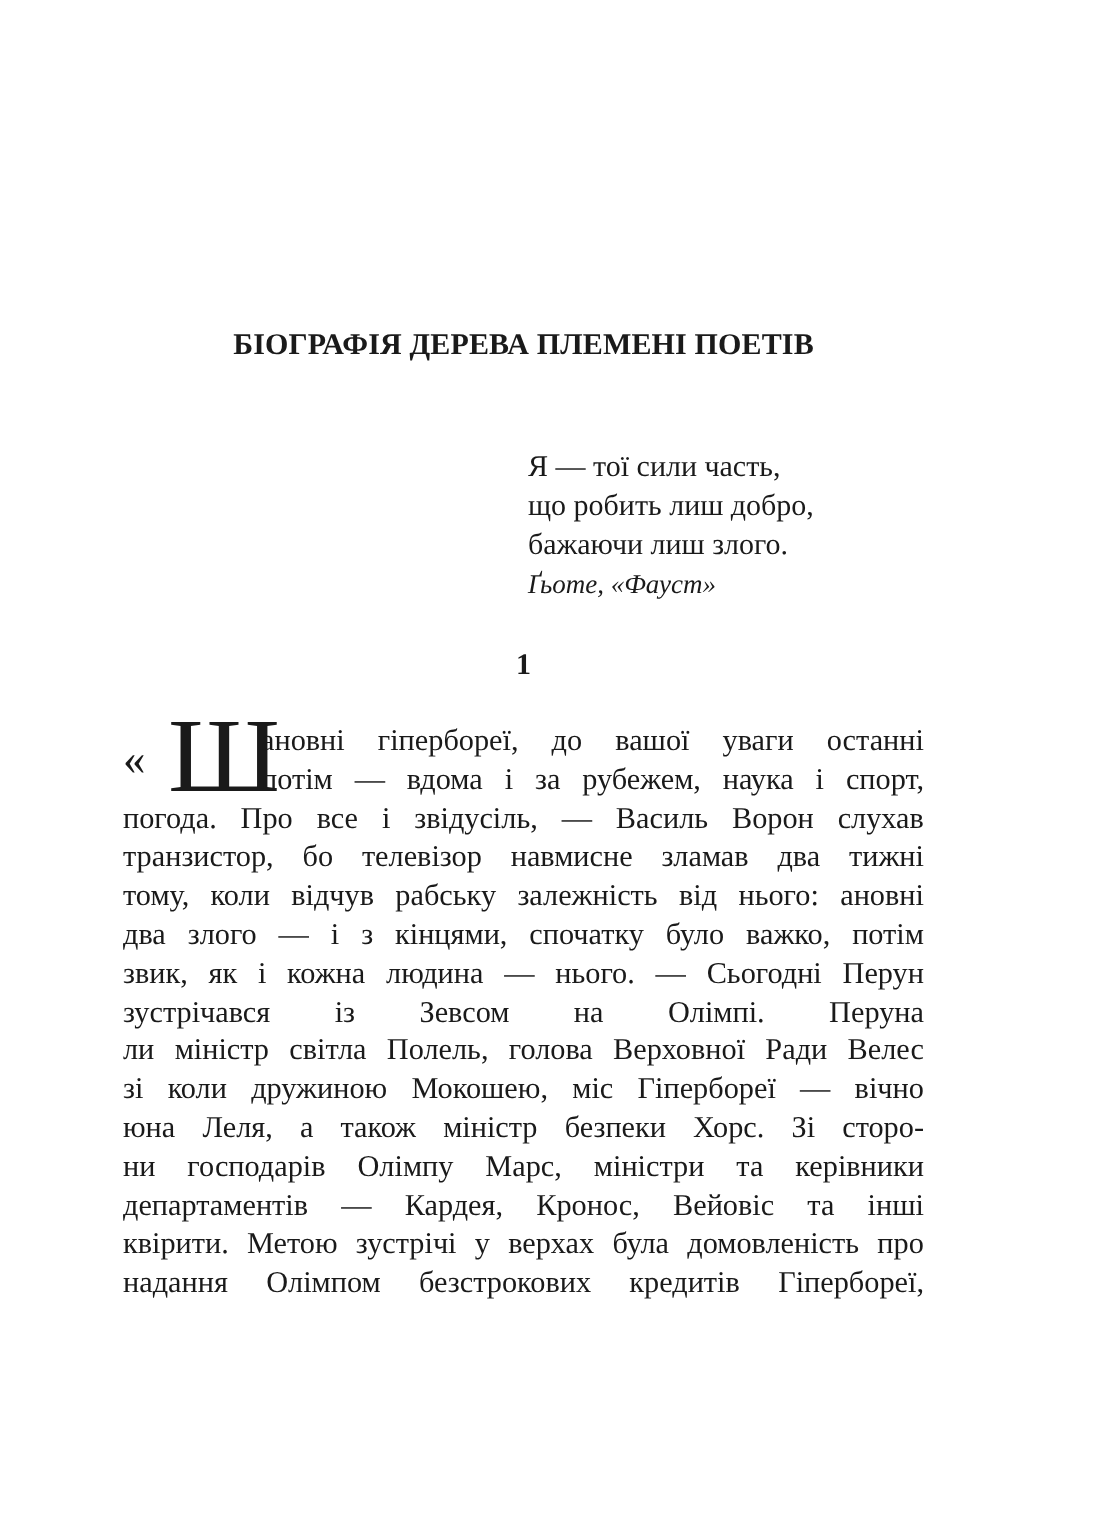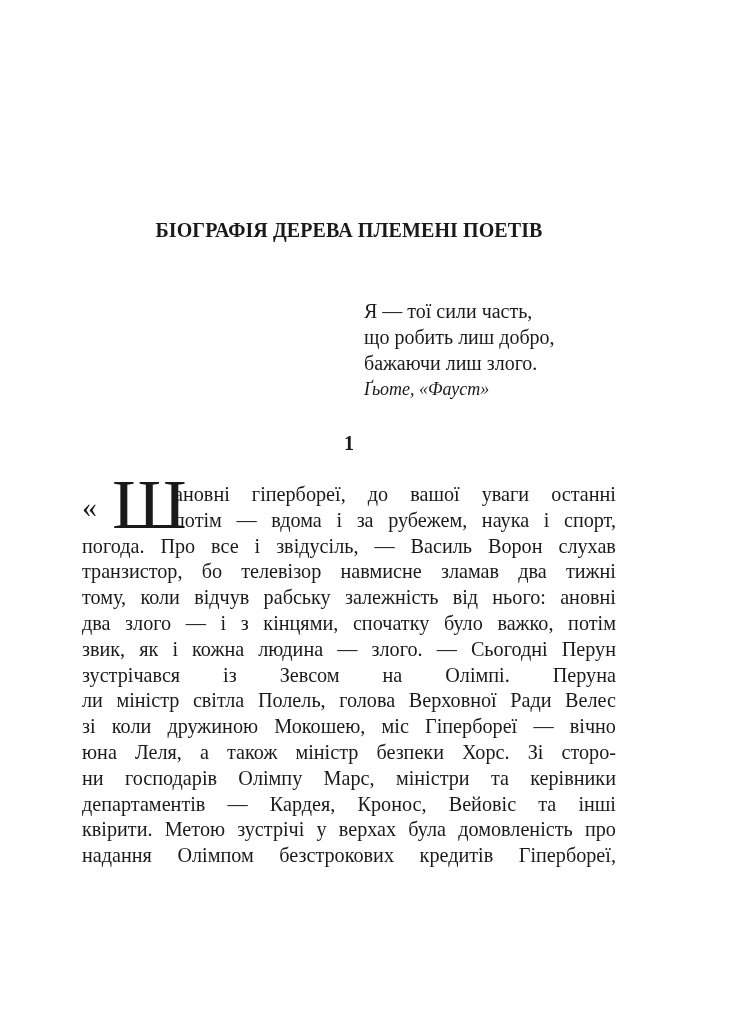--- a/index.html
+++ b/index.html
@@ -27,21 +27,21 @@
       top: 218px;
       text-align: center;
       font-weight: bold;
       font-size: 20px;
       letter-spacing: 0.1px;
       line-height: 24px;
       white-space: nowrap;
     }
     .epigraph {
       position: absolute;
-      left: 364px;
+      left: 352px;
       top: 298px;
       width: 272px;
       font-size: 20px;
       line-height: 26px;
     }
     .epigraph .line {
       display: block;
       white-space: nowrap;
     }
     .epigraph .source {
@@ -200,21 +200,21 @@
         <span>важко,</span>
         <span>потім</span>
       </span>
     <span class="line justify-flex">
         <span>звик,</span>
         <span>як</span>
         <span>і</span>
         <span>кожна</span>
         <span>людина</span>
         <span>—</span>
-        <span>злого.</span>
+        <span>нього.</span>
         <span>—</span>
         <span>Сьогодні</span>
         <span>Перун</span>
       </span>
     <span class="line justify-flex">
         <span>зустрічався</span>
         <span>із</span>
         <span>Зевсом</span>
         <span>на</span>
         <span>Олімпі.</span>

